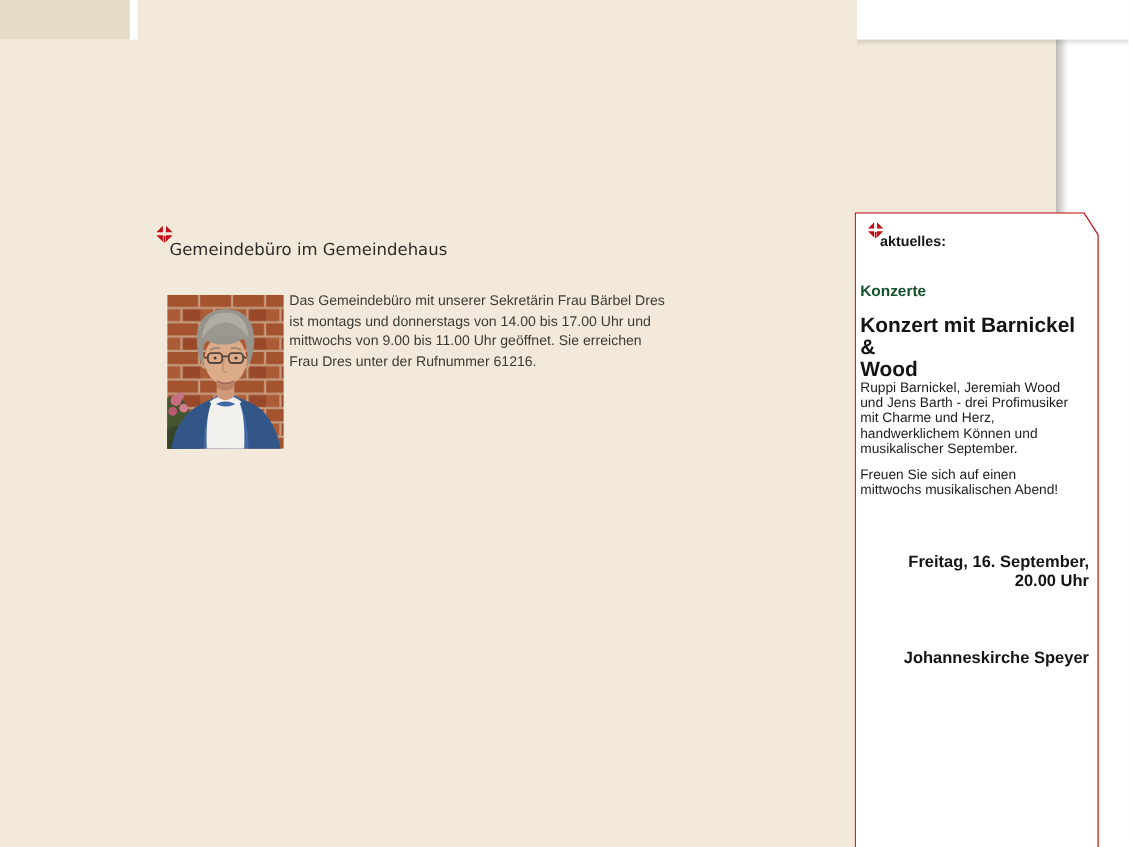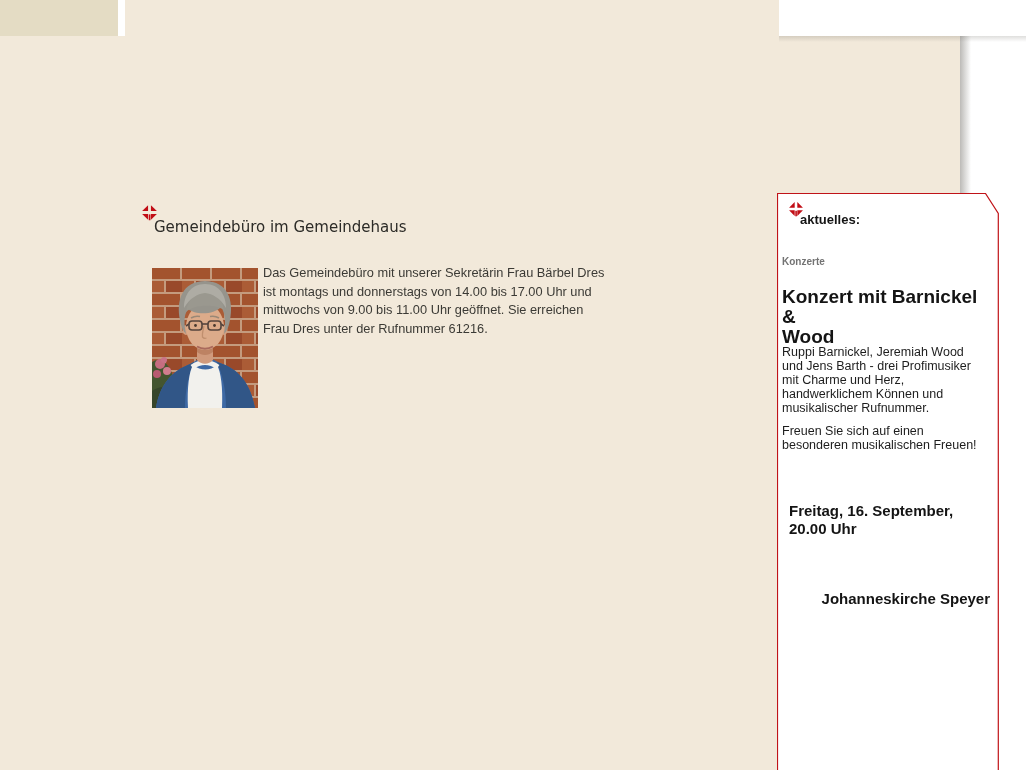--- a/index.html
+++ b/index.html
@@ -35,36 +35,36 @@
   .news-box { position:absolute; left:777px; top:193px; width:222px; height:577px; }
   .news-box-outline { position:absolute; left:0; top:0; display:block; }
   .news-content { position:absolute; left:0; top:0; width:222px; height:648px; }
   .news-title-icon { position:absolute; left:11px; top:8px; width:16px; height:16px; }
   .news-title {
     position:absolute; left:23px; top:19px;
     font-size:13px; font-weight:bold; color:#141414;
   }
   .news-category {
     position:absolute; left:5px; top:63px;
-    font-size:10px; font-weight:bold; color:#737373;
+    font-size:14px; font-weight:bold; color:#14532d;
   }
   .news-event-title {
     position:absolute; left:5px; top:94px; width:212px;
     font-size:19px; line-height:20px; font-weight:bold; color:#141414; white-space:pre-line;
   }
   .news-description {
     position:absolute; left:5px; top:152px; width:210px;
     font-size:12.5px; line-height:14px; color:#1d1d1d; white-space:pre-line;
   }
   .news-invitation {
     position:absolute; left:5px; top:231px; width:210px;
     font-size:12.5px; line-height:14px; color:#1d1d1d; white-space:pre-line;
   }
   .news-date {
-    position:absolute; left:12px; top:309px; width:213px; text-align:left;
+    position:absolute; left:0; top:309px; width:213px; text-align:right;
     font-size:15px; line-height:18px; font-weight:bold; color:#141414; white-space:pre-line;
   }
   .news-location {
     position:absolute; left:0; top:397px; width:213px; text-align:right;
     font-size:15px; font-weight:bold; color:#141414;
   }
 </style>
 </head>
 <body>
 
@@ -158,22 +158,22 @@
         </g>
       </svg>
       <div class="news-title">aktuelles:</div>
       <div class="news-category">Konzerte</div>
       <div class="news-event-title">Konzert mit Barnickel &amp;
 Wood</div>
       <div class="news-description">Ruppi Barnickel, Jeremiah Wood
 und Jens Barth - drei Profimusiker
 mit Charme und Herz,
 handwerklichem Können und
-musikalischer Rufnummer.</div>
+musikalischer September.</div>
       <div class="news-invitation">Freuen Sie sich auf einen
-besonderen musikalischen Freuen!</div>
+mittwochs musikalischen Abend!</div>
       <div class="news-date">Freitag, 16. September,
 20.00 Uhr</div>
       <div class="news-location">Johanneskirche Speyer</div>
     </div>
   </div>
 
 </div>
 
 </body></html>

